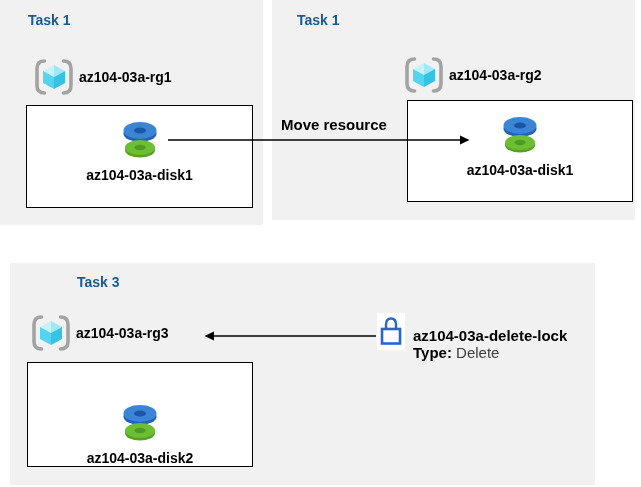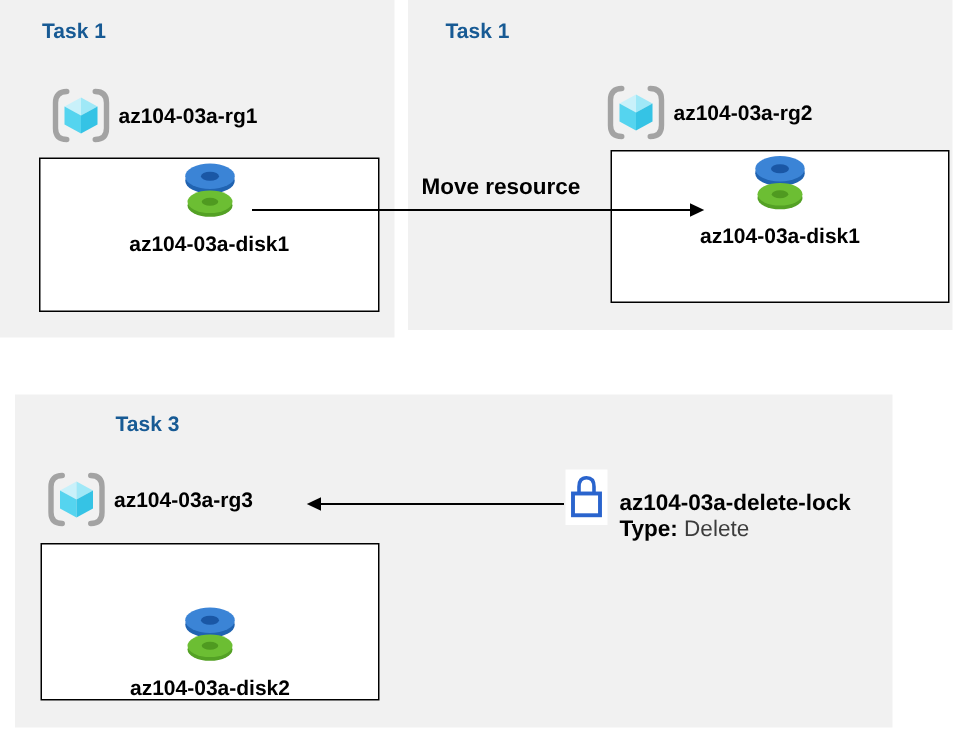--- a/index.html
+++ b/index.html
@@ -7,21 +7,21 @@
     position:relative;width:635px;height:487px;background:#ffffff;
     font-family:"Liberation Sans",sans-serif;color:#000;overflow:hidden;
   }
   .panel{position:absolute;background:#f1f1f1;}
   .task-title{position:absolute;font-size:14px;font-weight:700;color:#175a94;}
   .rg-row{position:absolute;display:flex;align-items:center;gap:4px;}
   .rg-label{font-size:14px;font-weight:700;color:#000;white-space:nowrap;}
   .disk-box{
     position:absolute;background:#ffffff;border:1px solid #000;
     box-sizing:border-box;display:flex;flex-direction:column;
-    align-items:center;gap:8px;
+    align-items:center;padding-top:13px;gap:8px;
   }
   .disk-label{font-size:14px;font-weight:700;color:#000;white-space:nowrap;}
   .move-label{position:absolute;font-size:15px;font-weight:700;color:#000;white-space:nowrap;}
   .arrow-layer{position:absolute;left:0;top:0;width:641px;height:487px;pointer-events:none;}
   .lock-square{
     position:absolute;background:#ffffff;display:flex;
     align-items:center;justify-content:center;
   }
   .lock-text{position:absolute;font-size:15px;line-height:17px;white-space:nowrap;}
   .lock-name{font-weight:700;color:#000;}

